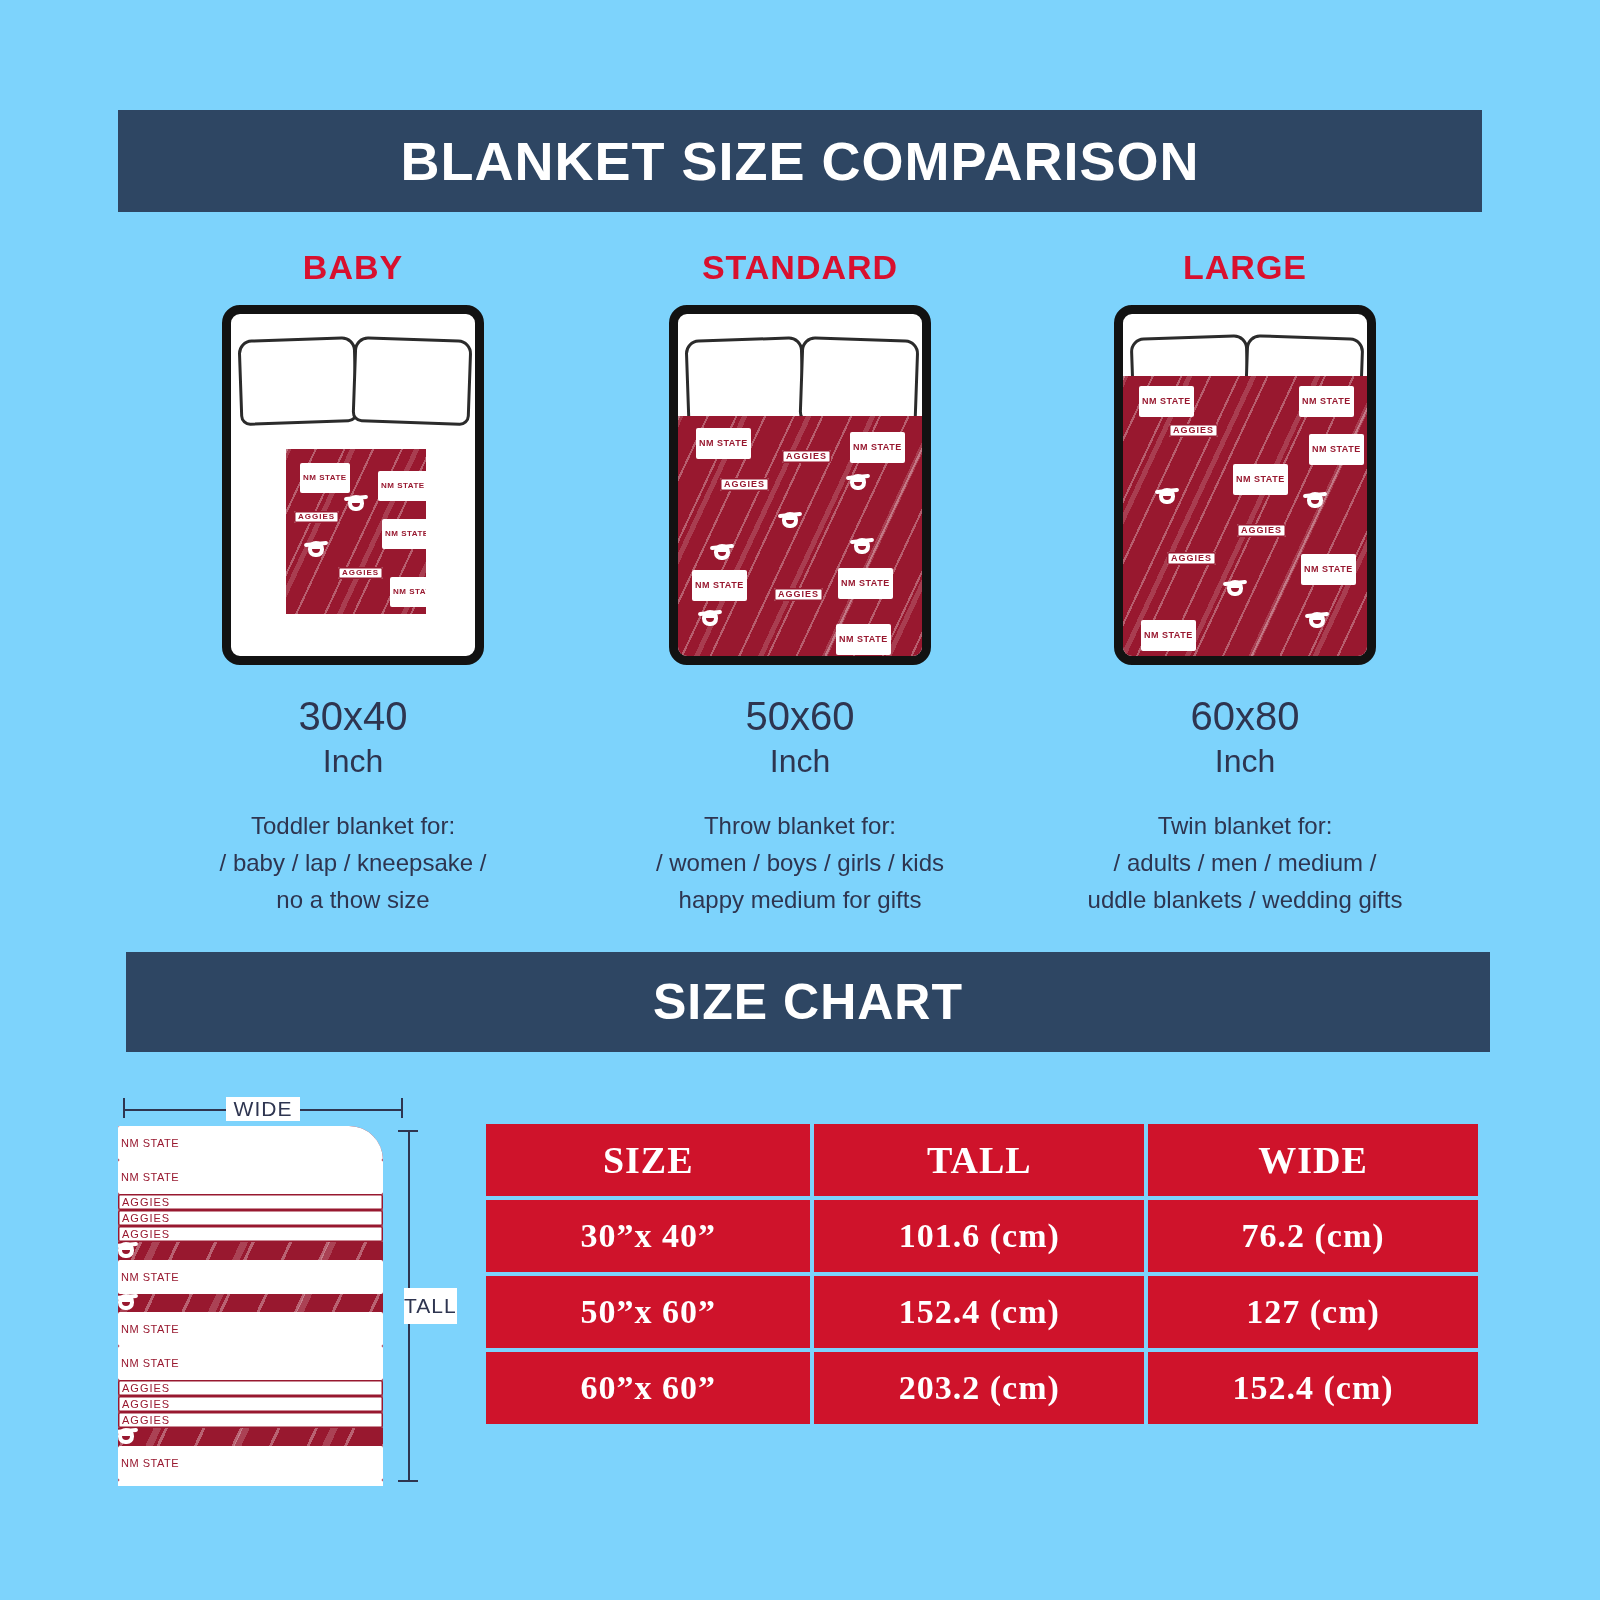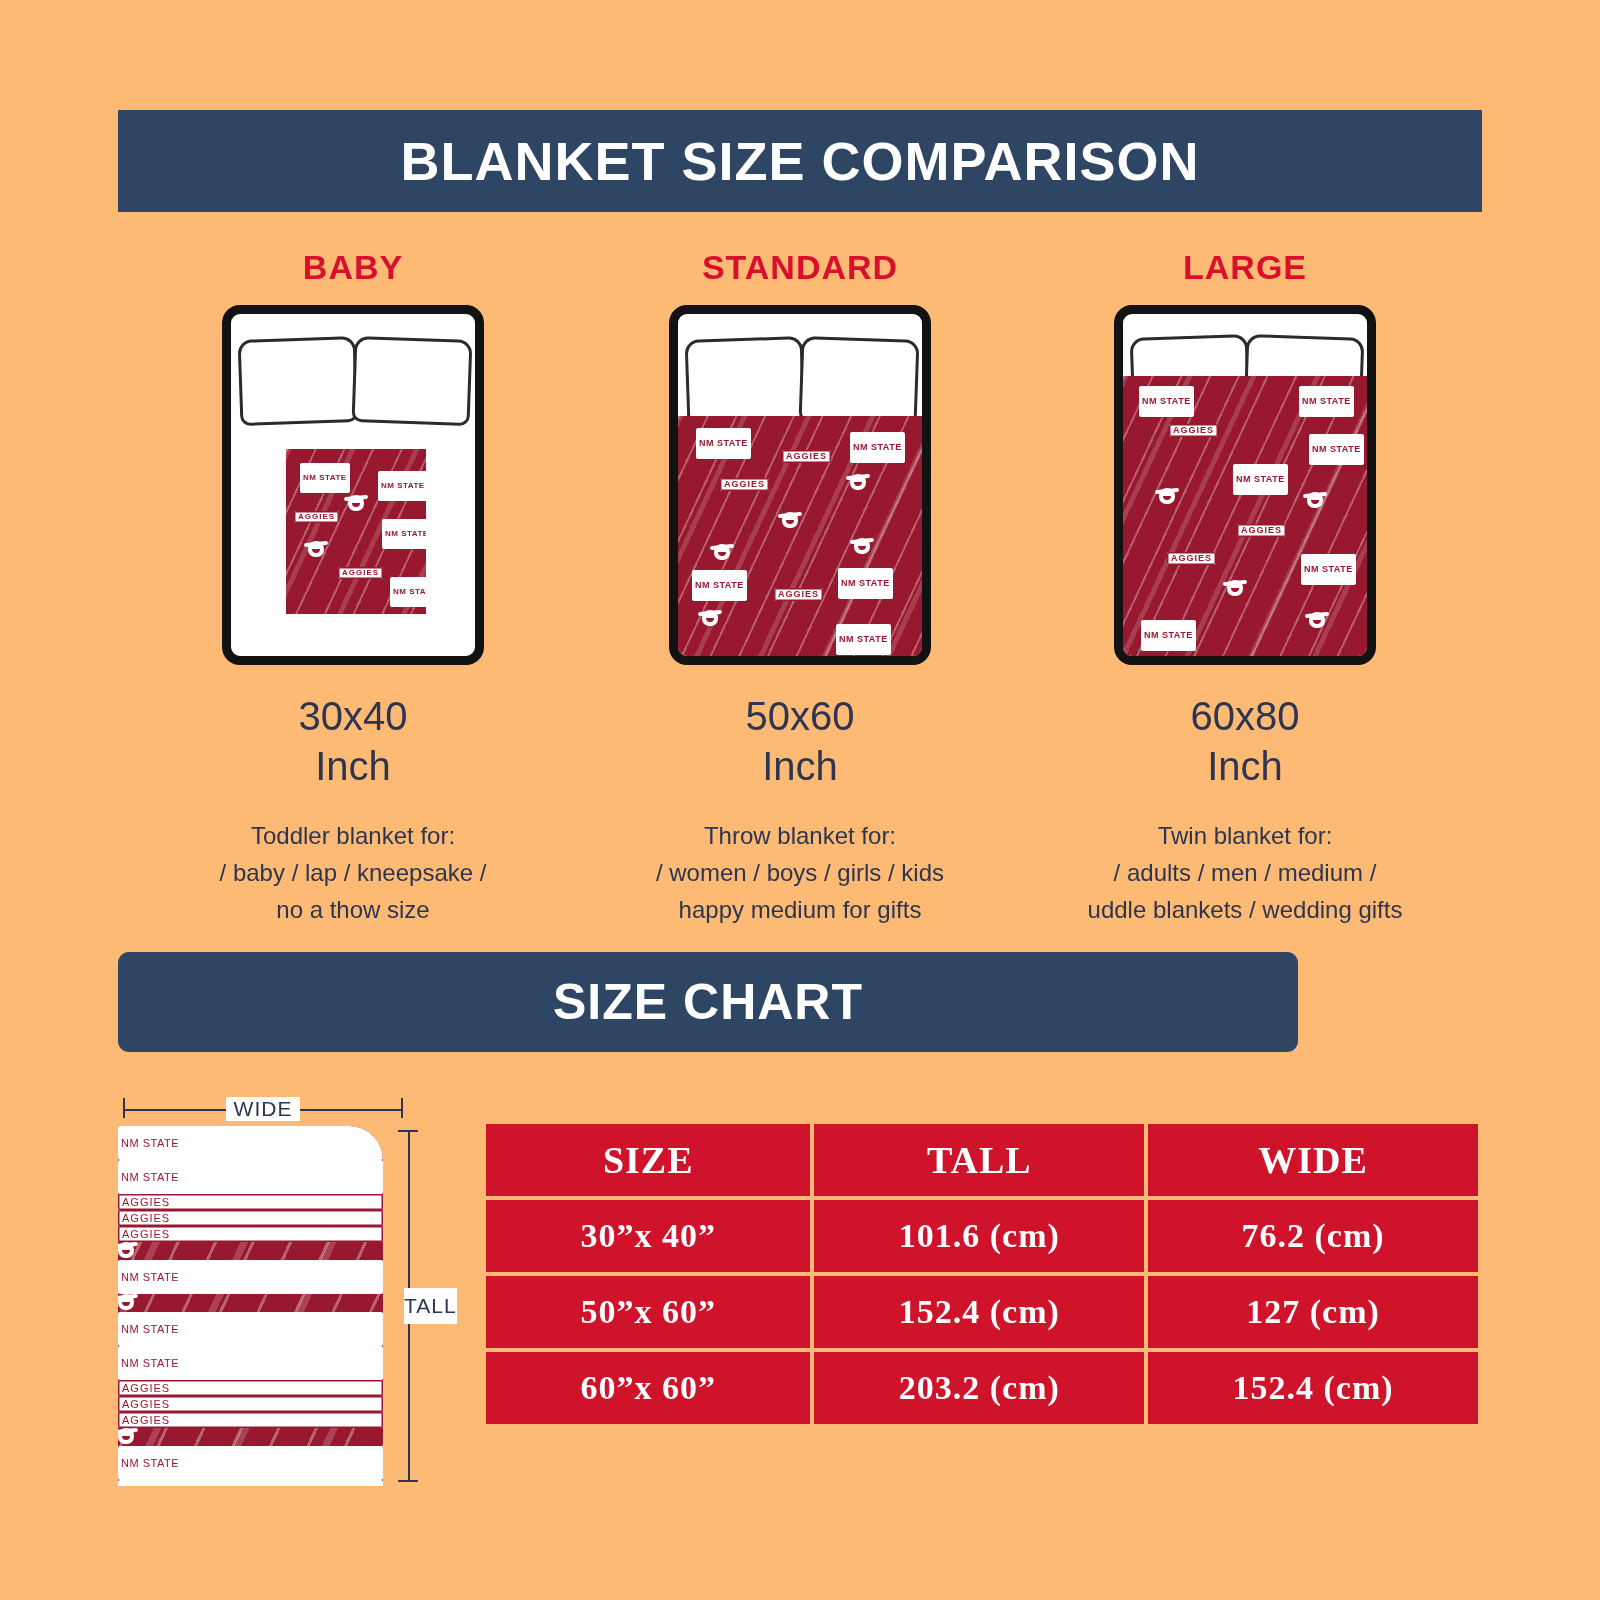--- a/index.html
+++ b/index.html
@@ -10,21 +10,21 @@
   body {
     width: 1600px;
     height: 1600px;
     font-family: "Liberation Sans", sans-serif;
     position: relative;
     overflow: hidden;
   }
   .page {
     position: absolute;
     inset: 0;
-    background: #fdba74;
+    background: #7dd3fc;
   }
 
   
   .bar {
     position: absolute;
     background: #2e4663;
     display: flex;
     align-items: center;
     justify-content: center;
   }
@@ -35,25 +35,24 @@
   }
   #header-bar {
     left: 118px;
     top: 110px;
     width: 1364px;
     height: 102px;
   }
   #header-bar .bar-title { font-size: 54px; }
 
   #sizechart-bar {
-    left: 118px;
+    left: 126px;
     top: 952px;
-    width: 1180px;
+    width: 1364px;
     height: 100px;
-    border-radius: 11px;
   }
   #sizechart-bar .bar-title { font-size: 50px; }
 
   
   .columns {
     position: absolute;
     left: 118px;
     top: 230px;
     width: 1364px;
     height: 700px;
@@ -160,21 +159,21 @@
     border-radius: 0 0 4px 4px;
   }
 
   .size-main {
     font-size: 40px;
     color: #2e3550;
     margin-top: 26px;
     line-height: 1.25;
   }
   .size-unit {
-    font-size: 40px;
+    font-size: 32px;
     color: #2e3550;
     line-height: 1.25;
   }
   .desc {
     font-size: 24px;
     color: #2e3550;
     line-height: 1.55;
     margin-top: 26px;
   }
 

